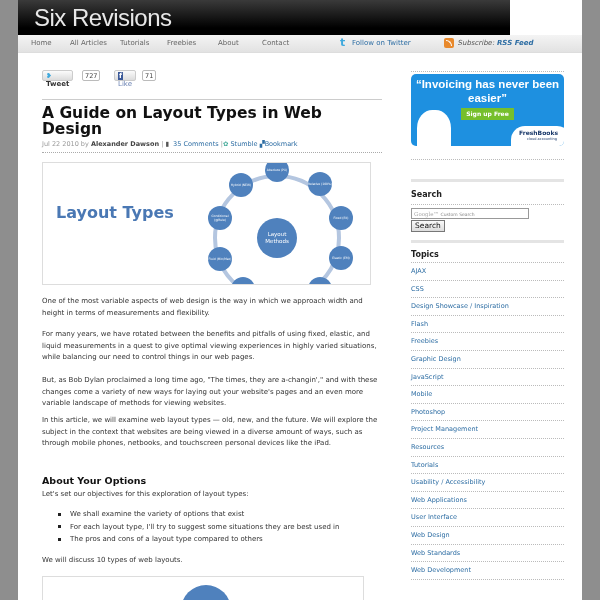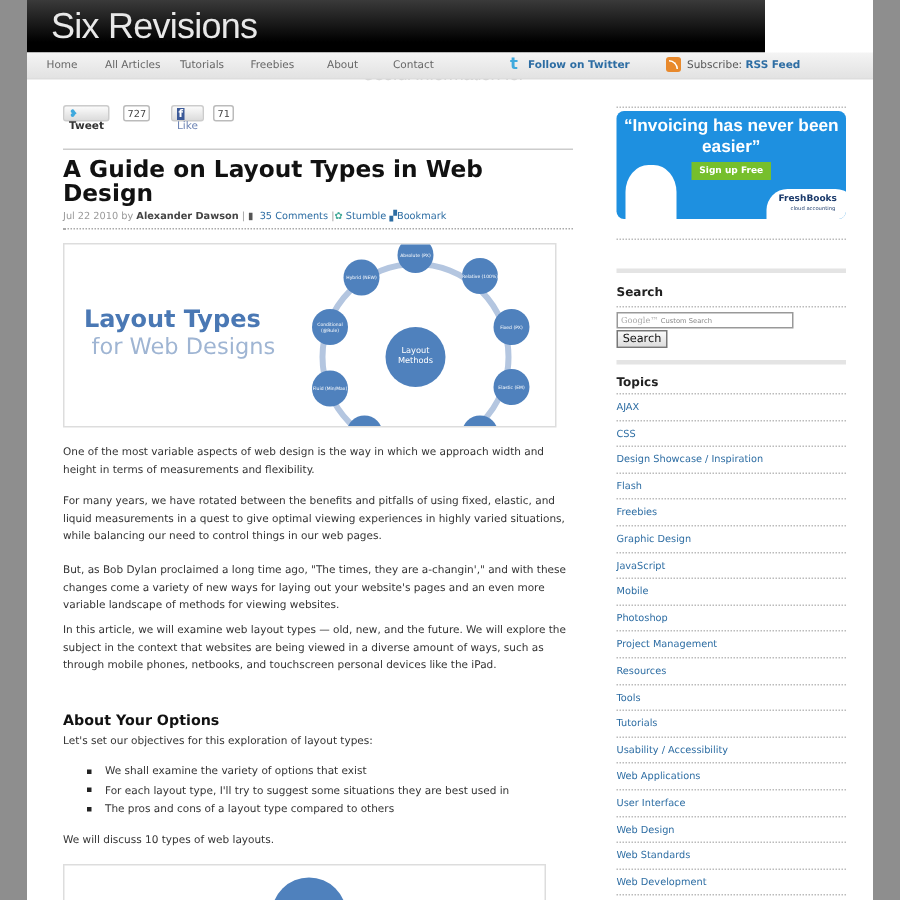--- a/index.html
+++ b/index.html
@@ -9,22 +9,22 @@
   .header { position: absolute; left: 0; top: 0; width: 492px; height: 35px;
     background: linear-gradient(#3a3a3a, #000 80%); }
   .logo { position: absolute; left: 16px; top: 4px; font-family: "Liberation Sans", sans-serif;
     font-size: 24px; color: #e8e8e8; letter-spacing: -0.5px; font-weight: normal; }
   .tagline { position: absolute; right: 8px; top: 13px; font-family: "Liberation Sans", sans-serif;
     font-size: 12px; color: #cfcfcf; letter-spacing: -0.3px; margin-top: 29px; }
   .tagline b { color: #fff; font-weight: normal; }
   .nav { position: absolute; left: 0; top: 35px; width: 564px; height: 18px;
     background: linear-gradient(#f4f4f4, #e2e2e2); border-bottom: 1px solid #ddd; }
   .nav a { position: absolute; top: 4px; font-size: 7px; color: #666; text-decoration: none; }
-  .nav .tw { color: #2d6da3; font-weight: bold; }
-  .nav .rss { color: #555; }
+  .nav .tw { color: #2d6da3; font-weight: normal; }
+  .nav .rss { color: #555; font-style: italic; }
   .nav .rss b { color: #2d6da3; }
   .tw-ic { position: absolute; left: 322px; top: 3px; width: 8px; height: 10px;
     color: #3fa9dd; font-weight: bold; font-size: 11px; line-height: 10px; }
   .rss-ic { position: absolute; left: 426px; top: 3px; width: 10px; height: 10px;
     background: #e8892c; border-radius: 2px; }
   .rss-ic::after { content: ""; position: absolute; left: 2px; top: 2px; width: 5px; height: 5px;
     border: 1.5px solid #fff; border-left: none; border-bottom: none; border-radius: 0 6px 0 0; }
   .main { position: absolute; left: 24px; top: 53px; width: 340px; }
   .social { position: absolute; left: 0; top: 17px; height: 12px; }
   .sbtn { position: absolute; top: 0; height: 11px; font-size: 7px; font-weight: bold; color: #333;
@@ -109,21 +109,20 @@
 
     <h1 class="title">A Guide on Layout Types in Web Design</h1>
 
     <div class="meta">
       <span>Jul 22 2010</span><span> by </span><b>Alexander Dawson</b> | <span style="color:#555">▮</span> &nbsp;<a>35 Comments</a> |<span style="color:#4a9">✿</span> <a>Stumble</a> <span style="color:#2d6da3">▞</span><a>Bookmark</a>
     </div>
     <div class="dots" style="top:99px"></div>
 
     <div class="feat">
       <div class="t1">Layout Types</div>
-      <div class="t2">for Web Designs</div>
       <div class="diagram">
         <svg width="170" height="123" style="position:absolute;left:0;top:0">
           <circle cx="76" cy="75" r="62" fill="none" stroke="#b4c6e0" stroke-width="4"></circle>
         </svg>
         <div class="node center" style="left:56px;top:55px;width:40px;height:40px">Layout Methods</div>
         <div class="node" style="left:64px;top:-5px;width:24px;height:24px">Absolute (PX)</div>
         <div class="node" style="left:107px;top:9px;width:24px;height:24px">Relative (100%)</div>
         <div class="node" style="left:128px;top:43px;width:24px;height:24px">Fixed (PX)</div>
         <div class="node" style="left:128px;top:83px;width:24px;height:24px">Elastic (EM)</div>
         <div class="node" style="left:107px;top:114px;width:24px;height:24px"></div>
@@ -179,21 +178,20 @@
       <a>CSS</a>
       <a>Design Showcase / Inspiration</a>
       <a>Flash</a>
       <a>Freebies</a>
       <a>Graphic Design</a>
       <a>JavaScript</a>
       <a>Mobile</a>
       <a>Photoshop</a>
       <a>Project Management</a>
       <a>Resources</a>
-      <a>Tools</a>
       <a>Tutorials</a>
       <a>Usability / Accessibility</a>
       <a>Web Applications</a>
       <a>User Interface</a>
       <a>Web Design</a>
       <a>Web Standards</a>
       <a>Web Development</a>
     </div>
   </div>
 </div>

